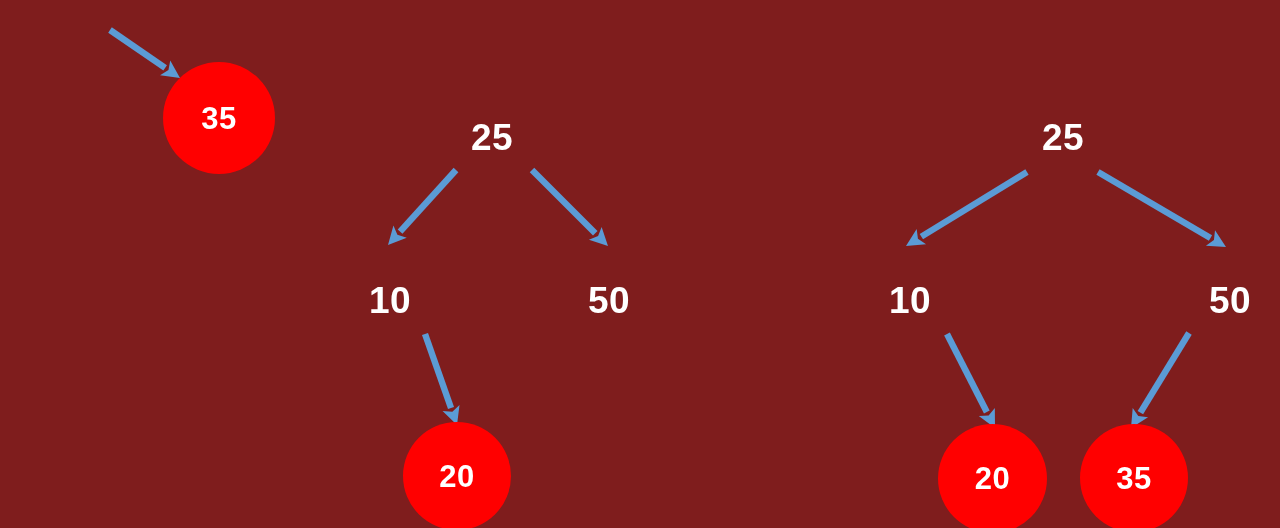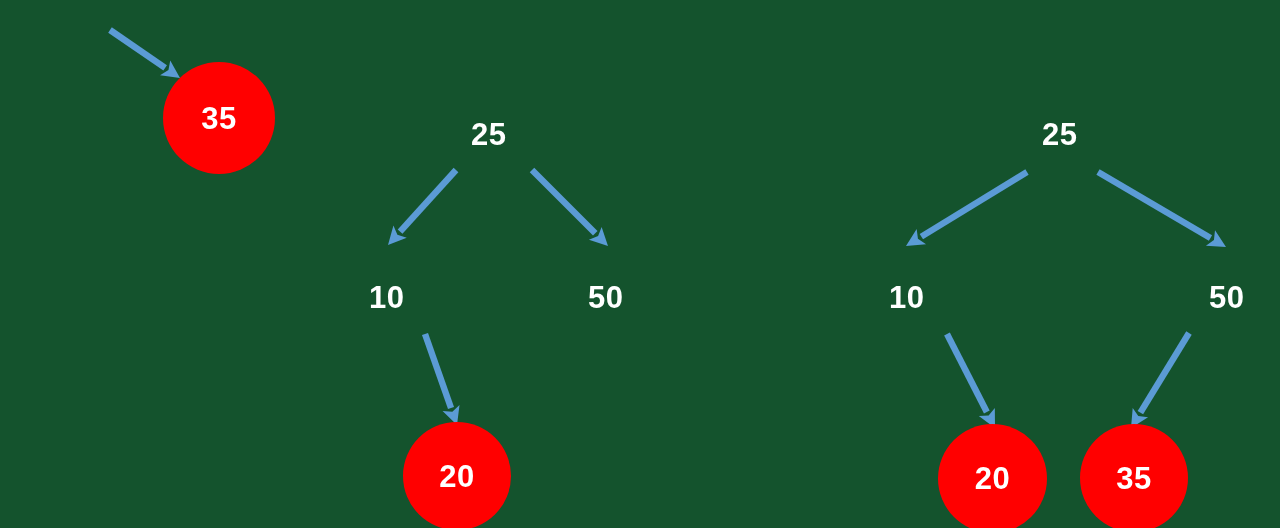--- a/index.html
+++ b/index.html
@@ -5,21 +5,21 @@
 <style>
   html, body {
     margin: 0;
     padding: 0;
     background: #000000;
   }
   #canvas {
     position: relative;
     width: 1280px;
     height: 528px;
-    background: #14532d;
+    background: #7f1d1d;
     overflow: hidden;
     font-family: "Liberation Sans", sans-serif;
   }
   #arrow-layer {
     position: absolute;
     left: 0;
     top: 0;
     width: 1280px;
     height: 528px;
     pointer-events: none;
@@ -39,21 +39,21 @@
     font-size: 31px;
     line-height: 1;
     letter-spacing: 0.5px;
     user-select: none;
   }
   .text-node {
     position: absolute;
     color: #FFFFFF;
     font-family: "Liberation Sans", sans-serif;
     font-weight: bold;
-    font-size: 31px;
+    font-size: 37px;
     line-height: 1;
     letter-spacing: 0.5px;
     white-space: nowrap;
     user-select: none;
   }
 </style>
 </head>
 <body>
 
 <div id="canvas">

